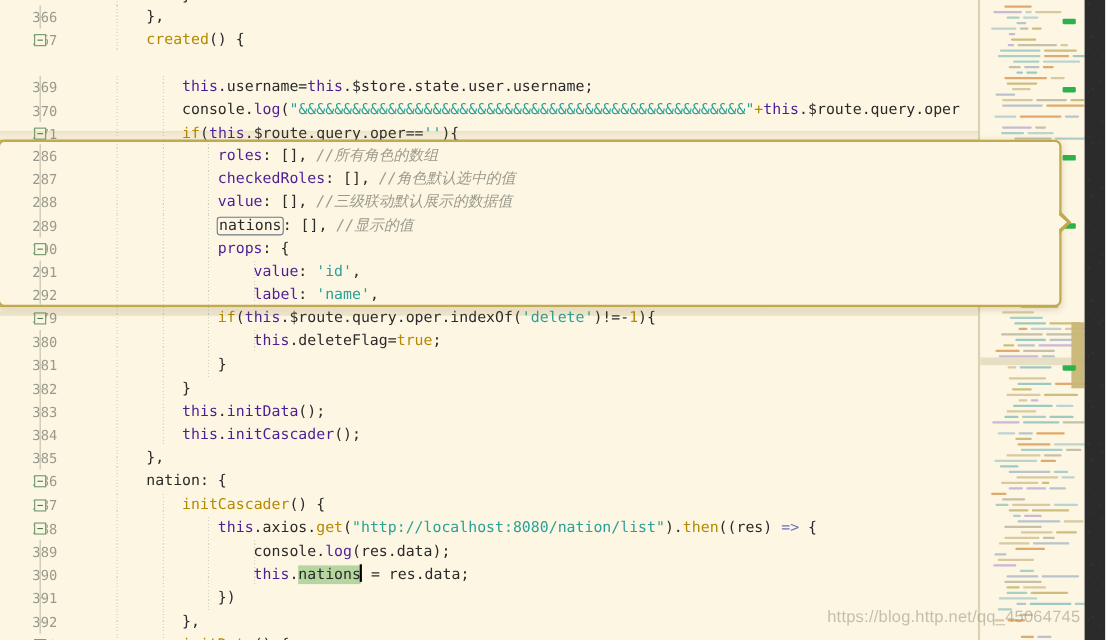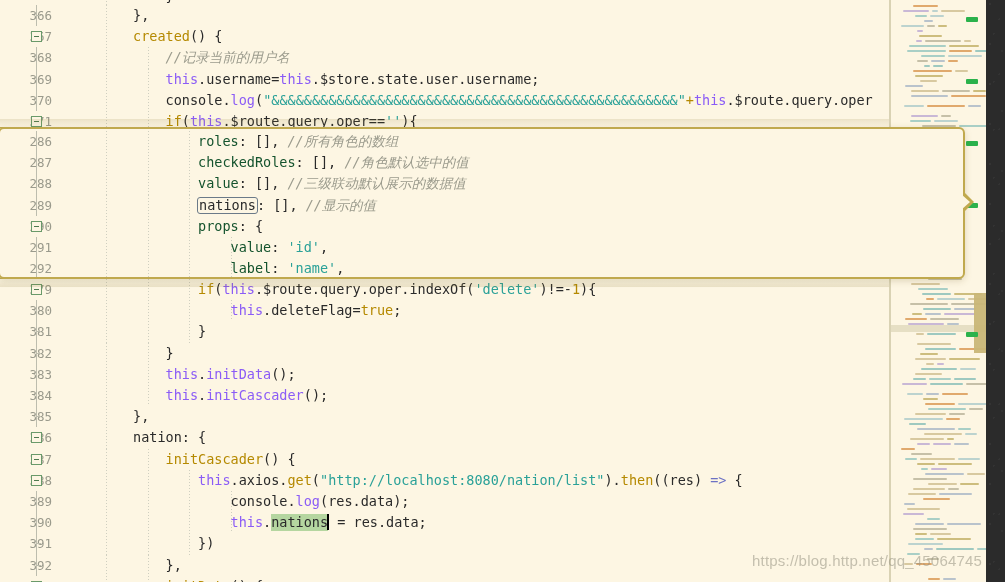--- a/index.html
+++ b/index.html
@@ -90,27 +90,27 @@
     position: absolute;
     top: 0;
     width: 1px;
     height: 21.2px;
     background: repeating-linear-gradient(to bottom,
        #cfcfc0 0px, #cfcfc0 1px, transparent 1px, transparent 3px);
   }
 
   
   .kw      { color: #b58900; }   
-  .this    { color: #8b5cf6; }   
+  .this    { color: #4c1d95; }   
   .fn      { color: #b58900; }   
   .str     { color: #2aa198; }   
   .num     { color: #b58900; }
   .cmt     { color: #9a9a8c; font-style: italic; }
   .plain   { color: #2a2a2a; }
-  .field   { color: #14532d; }
+  .field   { color: #4c1d95; }
   .arrow   { color: #6c71c4; }
 
   
   .ident-box {
     display: inline-block;
     border: 1px solid #6b7a88;
     border-radius: 3px;
     padding: 0 1px;
     margin: 0 -1px;
     line-height: 15px;
@@ -271,21 +271,20 @@
 </style>
 </head>
 <body>
 
 <div id="editor-root">
 
   <div class="code-surface" id="code-surface">
       <div class="line" style="position: absolute; left: 0px; top: -14px; width: 890px;"><div class="text plain">            }</div><div class="guide" style="left: 106px;"></div></div>
       <div class="line" style="position: absolute; left: 0px; top: 5px; width: 890px;"><div class="gutter">366</div><div class="foldline end"></div><div class="guide" style="left: 106px;"></div><div class="text"><span class="plain">        },</span></div></div>
       <div class="line" style="position: absolute; left: 0px; top: 26.2px; width: 890px;"><div class="gutter">367</div><div class="foldbox"></div><div class="guide" style="left: 106px;"></div><div class="text"><span class="plain">        </span><span class="fn">created</span><span class="plain">() {</span></div></div>
-      <div class="line" style="position: absolute; left: 0px; top: 47.4px; width: 890px;"><div class="gutter">368</div><div class="foldline"></div><div class="guide" style="left: 106px;"></div><div class="guide" style="left: 148px;"></div><div class="text"><span class="plain">            </span><span class="cmt">//记录当前的用户名</span></div></div>
       <div class="line" style="position: absolute; left: 0px; top: 68.6px; width: 890px;"><div class="gutter">369</div><div class="foldline"></div><div class="guide" style="left: 106px;"></div><div class="guide" style="left: 148px;"></div><div class="text"><span class="plain">            </span><span class="this">this</span><span class="plain">.username=</span><span class="this">this</span><span class="plain">.$store.state.user.username;</span></div></div>
       <div class="line" style="position: absolute; left: 0px; top: 89.8px; width: 890px;"><div class="gutter">370</div><div class="foldline"></div><div class="guide" style="left: 106px;"></div><div class="guide" style="left: 148px;"></div><div class="text"><span class="plain">            </span><span class="plain">console</span><span class="plain">.</span><span class="this">log</span><span class="plain">(</span><span class="str">"&amp;&amp;&amp;&amp;&amp;&amp;&amp;&amp;&amp;&amp;&amp;&amp;&amp;&amp;&amp;&amp;&amp;&amp;&amp;&amp;&amp;&amp;&amp;&amp;&amp;&amp;&amp;&amp;&amp;&amp;&amp;&amp;&amp;&amp;&amp;&amp;&amp;&amp;&amp;&amp;&amp;&amp;&amp;&amp;&amp;&amp;&amp;&amp;&amp;&amp;"</span><span class="kw">+</span><span class="this">this</span><span class="plain">.$route.query.oper</span></div></div>
       <div class="line" style="position: absolute; left: 0px; top: 111px; width: 890px;"><div class="gutter">371</div><div class="foldbox"></div><div class="guide" style="left: 106px;"></div><div class="guide" style="left: 148px;"></div><div class="text"><span class="plain">            </span><span class="kw">if</span><span class="plain">(</span><span class="this">this</span><span class="plain">.$route.query.oper==</span><span class="str">''</span><span class="plain">){</span></div></div>
       <div class="line" style="position: absolute; left: 0px; top: 279px; width: 890px;"><div class="gutter">379</div><div class="foldbox"></div><div class="guide" style="left: 106px;"></div><div class="guide" style="left: 148px;"></div><div class="guide" style="left: 189px;"></div><div class="text"><span class="plain">                </span><span class="kw">if</span><span class="plain">(</span><span class="this">this</span><span class="plain">.$route.query.oper.indexOf(</span><span class="str">'delete'</span><span class="plain">)!=-</span><span class="num">1</span><span class="plain">){</span></div></div>
       <div class="line" style="position: absolute; left: 0px; top: 300.2px; width: 890px;"><div class="gutter">380</div><div class="foldline"></div><div class="guide" style="left: 106px;"></div><div class="guide" style="left: 148px;"></div><div class="guide" style="left: 189px;"></div><div class="guide" style="left: 231px;"></div><div class="text"><span class="plain">                    </span><span class="this">this</span><span class="plain">.deleteFlag=</span><span class="kw">true</span><span class="plain">;</span></div></div>
       <div class="line" style="position: absolute; left: 0px; top: 321.4px; width: 890px;"><div class="gutter">381</div><div class="foldline end"></div><div class="guide" style="left: 106px;"></div><div class="guide" style="left: 148px;"></div><div class="guide" style="left: 189px;"></div><div class="text"><span class="plain">                }</span></div></div>
       <div class="line" style="position: absolute; left: 0px; top: 342.6px; width: 890px;"><div class="gutter">382</div><div class="foldline end"></div><div class="guide" style="left: 106px;"></div><div class="guide" style="left: 148px;"></div><div class="text"><span class="plain">            }</span></div></div>
       <div class="line" style="position: absolute; left: 0px; top: 363.8px; width: 890px;"><div class="gutter">383</div><div class="foldline"></div><div class="guide" style="left: 106px;"></div><div class="guide" style="left: 148px;"></div><div class="text"><span class="plain">            </span><span class="this">this</span><span class="plain">.</span><span class="this">initData</span><span class="plain">();</span></div></div>
       <div class="line" style="position: absolute; left: 0px; top: 385px; width: 890px;"><div class="gutter">384</div><div class="foldline"></div><div class="guide" style="left: 106px;"></div><div class="guide" style="left: 148px;"></div><div class="text"><span class="plain">            </span><span class="this">this</span><span class="plain">.</span><span class="this">initCascader</span><span class="plain">();</span></div></div>
       <div class="line" style="position: absolute; left: 0px; top: 406.2px; width: 890px;"><div class="gutter">385</div><div class="foldline end"></div><div class="guide" style="left: 106px;"></div><div class="text"><span class="plain">        },</span></div></div>

